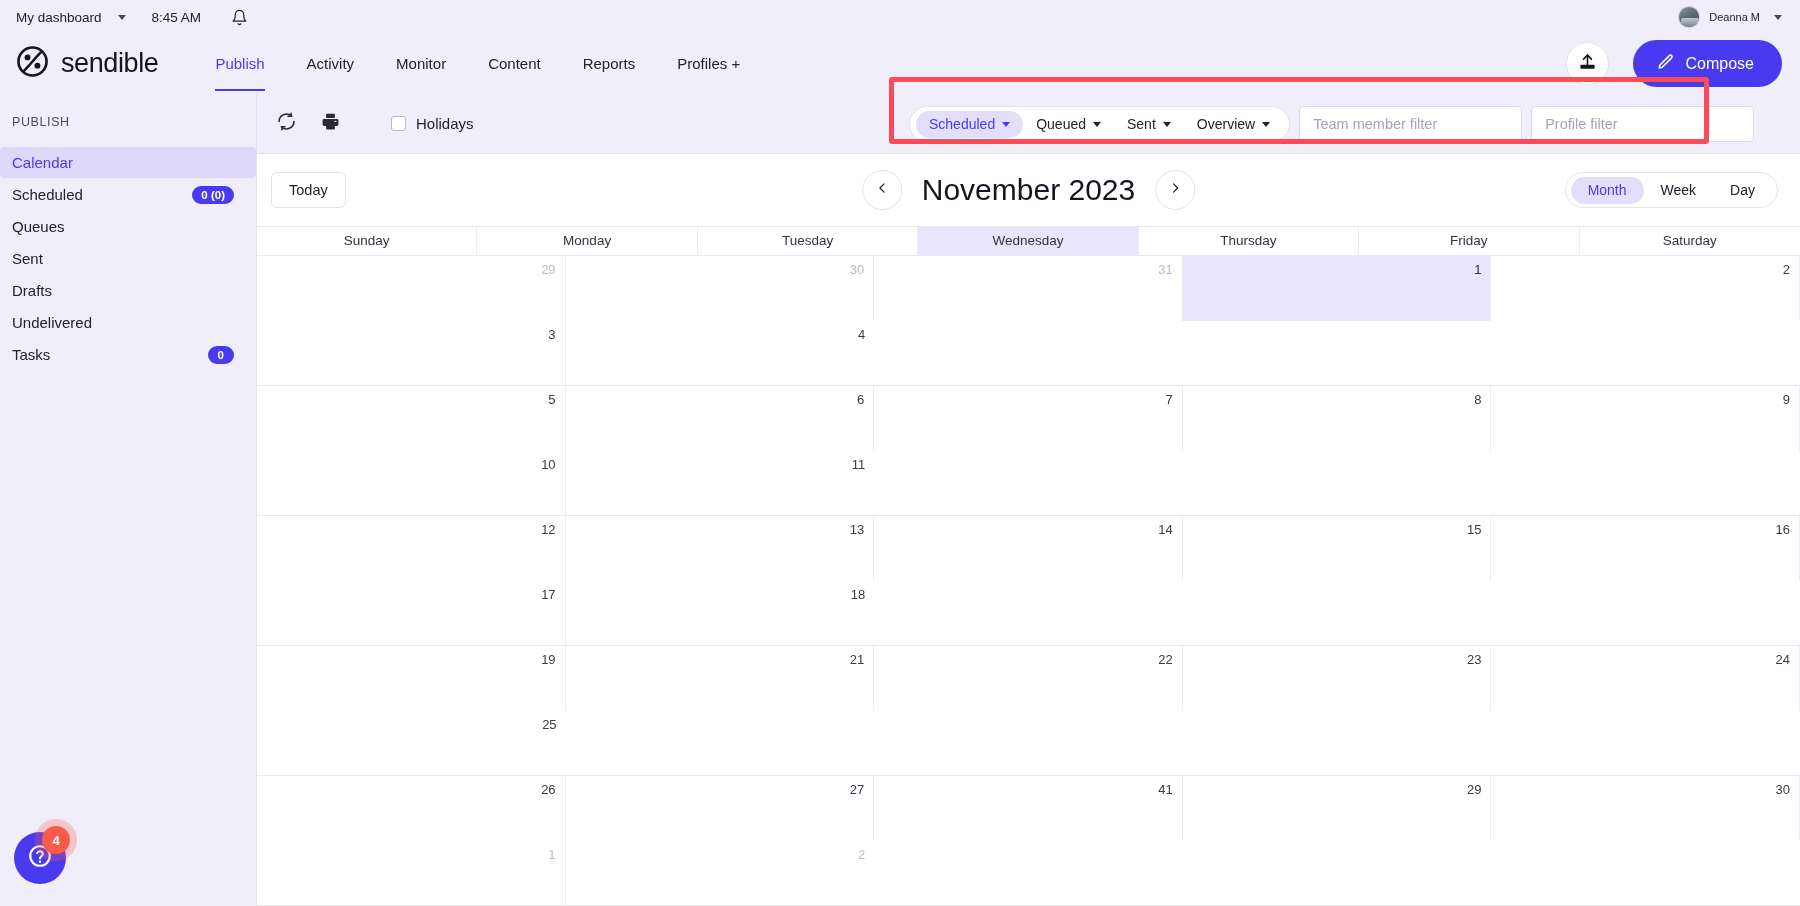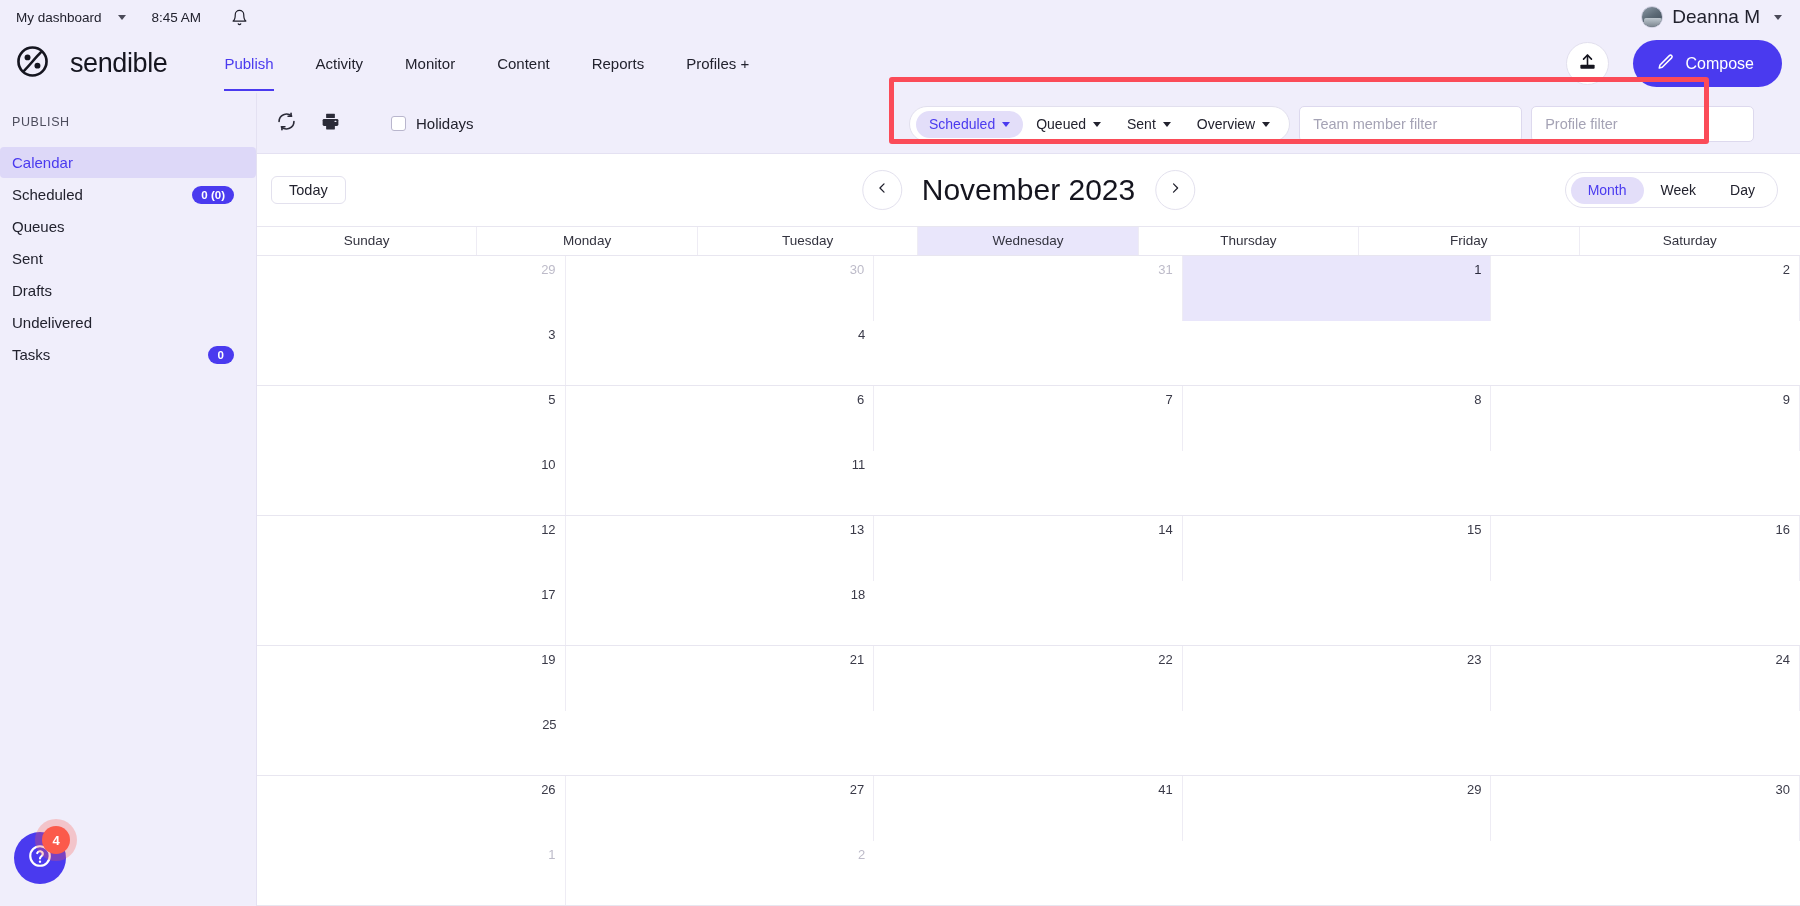--- a/index.html
+++ b/index.html
@@ -42,39 +42,39 @@
     border: 1px solid #cfcfe0;
     overflow: hidden;
     position: relative;
   }
   .avatar::after{
     content:"";
     position:absolute; left:2px; top:11px; width:18px; height:11px;
     background: linear-gradient(180deg,#bfc8d0,#6b7680);
     border-radius: 2px;
   }
-  .user-name { font-size: 19px; color: #22222e; }
+  .user-name { font-size: 11px; color: #22222e; }
   .caret-user {
     width: 0; height: 0;
     border-left: 4px solid transparent;
     border-right: 4px solid transparent;
     border-top: 5px solid #4a4a58;
     margin-left: 5px;
   }
 
   
   .main-nav {
     height: 59px;
     background: #f0eefb;
     display: flex;
     align-items: center;
     padding: 0 18px 0 16px;
     position: relative;
   }
-  .brand { display: flex; align-items: center; gap: 21px; margin-right: 36px; }
+  .brand { display: flex; align-items: center; gap: 12px; margin-right: 36px; }
   .brand-name { font-size: 27px; font-weight: 400; letter-spacing: -0.4px; color: #15151f; }
   .nav-links { display: flex; align-items: center; gap: 0; }
   .nav-link {
     font-size: 15px;
     color: #22222e;
     padding: 19px 21px;
     position: relative;
     cursor: pointer;
     white-space: nowrap;
   }
@@ -224,21 +224,21 @@
 
   
   .cal-toolbar {
     height: 72px;
     display: flex; align-items: center;
     padding: 0 22px 0 14px;
     position: relative;
     background: #fff;
   }
   .today-btn {
-    height: 28px; padding: 0 17px;
+    height: 36px; padding: 0 17px;
     border: 1px solid #e3e1ee; border-radius: 6px;
     background: #fff; font-size: 14.5px; color: #22222e;
     cursor: pointer; font-family: "Liberation Sans", sans-serif;
   }
   .nav-center {
     position: absolute; left: 50%; transform: translateX(-50%);
     display: flex; align-items: center; gap: 20px;
   }
   .round-btn {
     width: 40px; height: 40px; border-radius: 50%;

